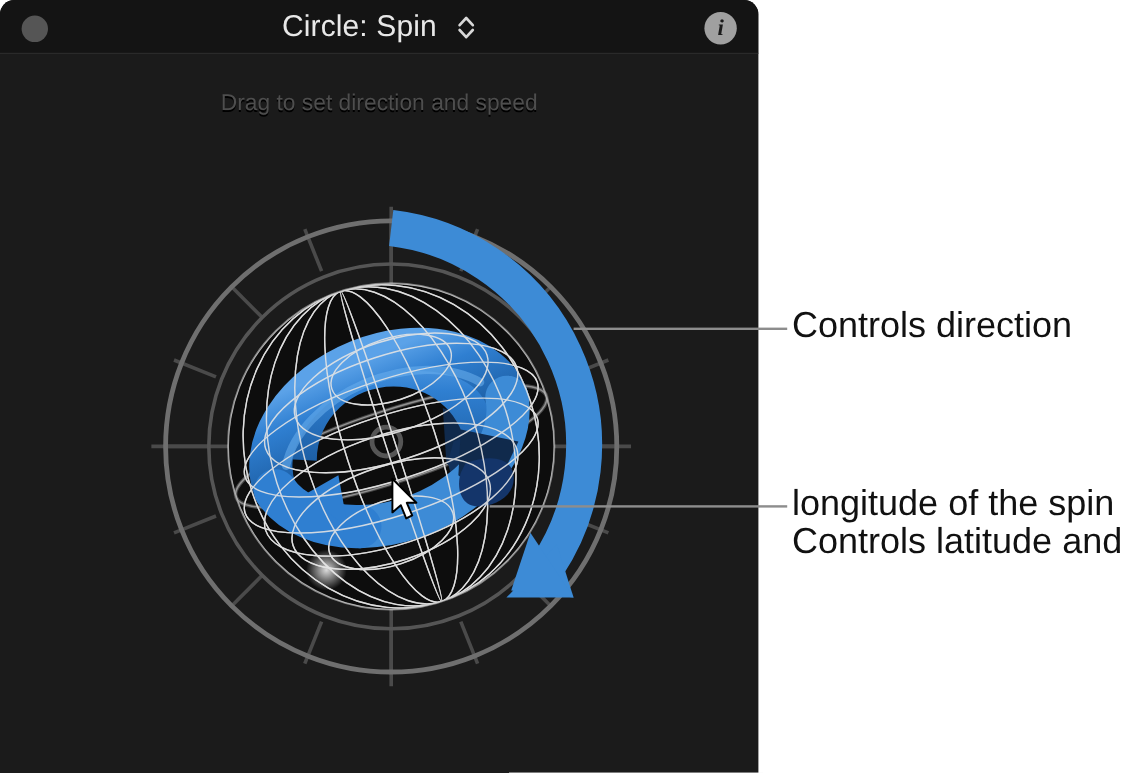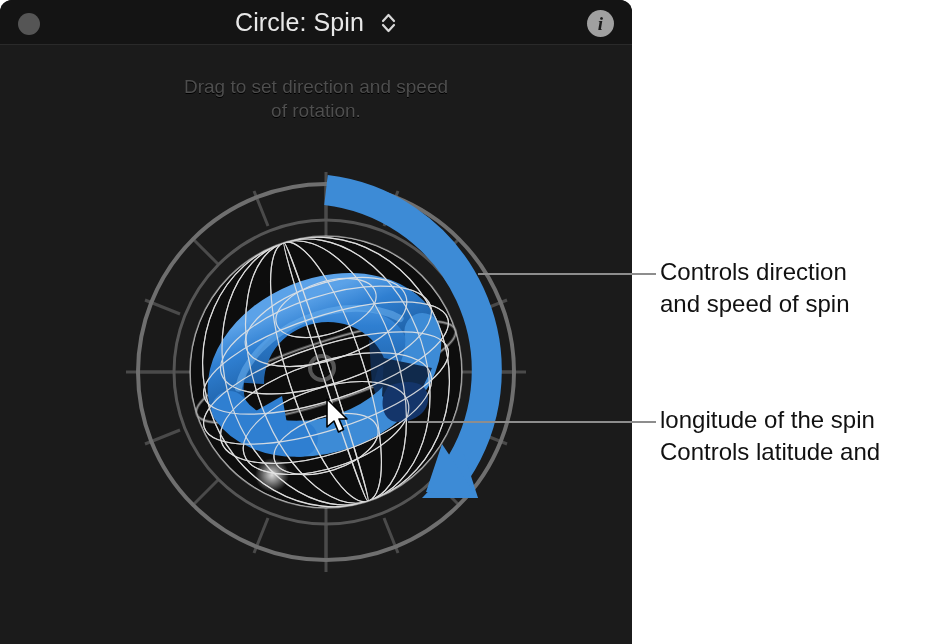--- a/index.html
+++ b/index.html
@@ -63,21 +63,21 @@
   #widget svg { display: block; }
 
   
   #cursor { position: absolute; left: 325px; top: 398px; width: 26px; height: 38px; }
 
   
   .leader { position: absolute; height: 2px; background: #8d8d8d; }
   #leader-1 { left: 478px; top: 273px; width: 178px; }
   #leader-2 { left: 408px; top: 421px; width: 248px; }
   .anno {
-    position: absolute; color: #111111; font-size: 24px; line-height: 32px;
+    position: absolute; color: #111111; font-size: 30px; line-height: 32px;
   }
   #anno-1 { left: 660px; top: 256px; width: 275px; }
   #anno-2 { left: 660px; top: 404px; width: 278px; }
 </style>
 </head>
 <body>
 
 <div id="root">
 
   <div id="hud">
@@ -96,21 +96,20 @@
         </span>
       </div>
 
       <div id="info-btn">
         <span>i</span>
       </div>
     </div>
 
     <div id="hint">
       <div>Drag to set direction and speed</div>
-      <div>of rotation.</div>
     </div>
 
     <div id="widget">
       <svg width="400" height="400" viewBox="0 0 400 400">
         <defs>
 
           <clipPath id="sphereClip">
             <circle cx="200" cy="200" r="136"></circle>
           </clipPath>
           <clipPath id="torusTopClip">
@@ -271,21 +270,20 @@
     <div id="cursor">
       <svg width="26" height="38" viewBox="0 0 26 38">
         <path d="M2 1 L2 29 L9 23 L13.5 34 L18.5 31.5 L14 21 L22 21 Z" fill="#ffffff" stroke="#000000" stroke-width="1.6" stroke-linejoin="round"></path>
       </svg>
     </div>
   </div>
 
   <div id="leader-1" class="leader"></div>
   <div id="anno-1" class="anno">
     <div>Controls direction</div>
-    <div>and speed of spin</div>
   </div>
 
   <div id="leader-2" class="leader"></div>
   <div id="anno-2" class="anno">
     <div>longitude of the spin</div>
     <div>Controls latitude and</div>
   </div>
 
 </div>
 

